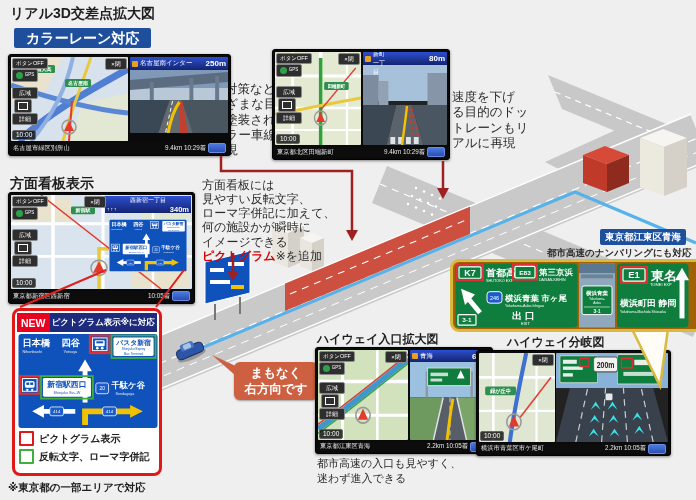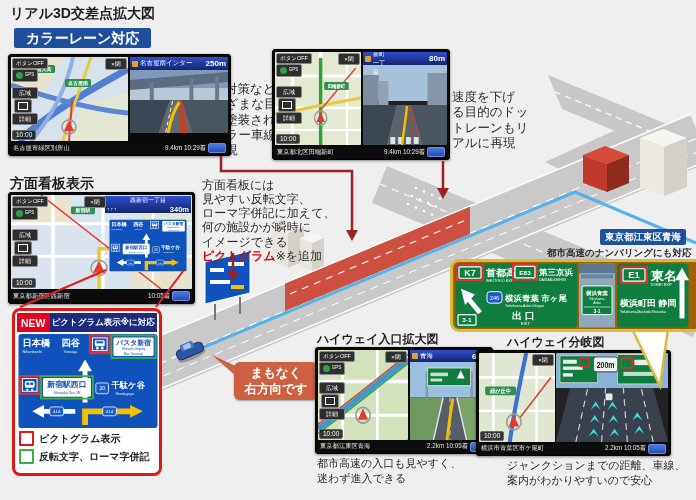--- a/index.html
+++ b/index.html
@@ -136,22 +136,21 @@
 見やすい反転文字、
 ローマ字併記に加えて、
 何の施設かが瞬時に
 イメージできる</span><br><span style="color:#d80000;font-weight:bold;">ピクトグラム</span><span>※を追加</span></div>
   <div class="badge" style="left:600px;top:229px;font-size:9.5px;padding:3px 5px;">東京都江東区青海</div>
   <div class="note" style="left:547px;top:247px;font-size:9.5px;font-weight:600;">都市高速のナンバリングにも対応</div>
   <div class="title" style="left:317px;top:331px;font-size:12px;">ハイウェイ入口拡大図</div>
   <div class="title" style="left:507px;top:334px;font-size:12px;">ハイウェイ分岐図</div>
   <div class="caption" style="left:317px;top:456px;">都市高速の入口も見やすく、
 迷わず進入できる</div>
-  <div class="caption" style="left:507px;top:458px;">ジャンクションまでの距離、車線、
-案内がわかりやすいので安心</div>
+  <div class="title" style="left:8px;top:481px;font-size:10.5px;">※東京都の一部エリアで対応</div>
 
   <div class="nav" style="left:8px;top:54px;width:221px;height:100px;">
     <div class="map" style="left:2px;top:2px;width:117px;height:84px;">
       <svg width="117" height="84" viewBox="0 0 117 84" preserveAspectRatio="none">
         <rect width="117" height="84" fill="#d7e2ec"></rect>
         <polygon points="0,0 52,0 34,34 0,46" fill="#e9e3cd"></polygon>
         <polygon points="72,46 117,36 117,84 58,84" fill="#e2e8d4"></polygon>
         <path d="M8,84 C36,58 66,40 117,12" stroke="#4f7ed2" stroke-width="7" fill="none"></path>
         <path d="M0,28 C30,38 78,52 117,56" stroke="#5a86d6" stroke-width="5" fill="none"></path>
         <path d="M62,0 C56,28 44,56 20,84" stroke="#8fb0e0" stroke-width="4" fill="none"></path>

